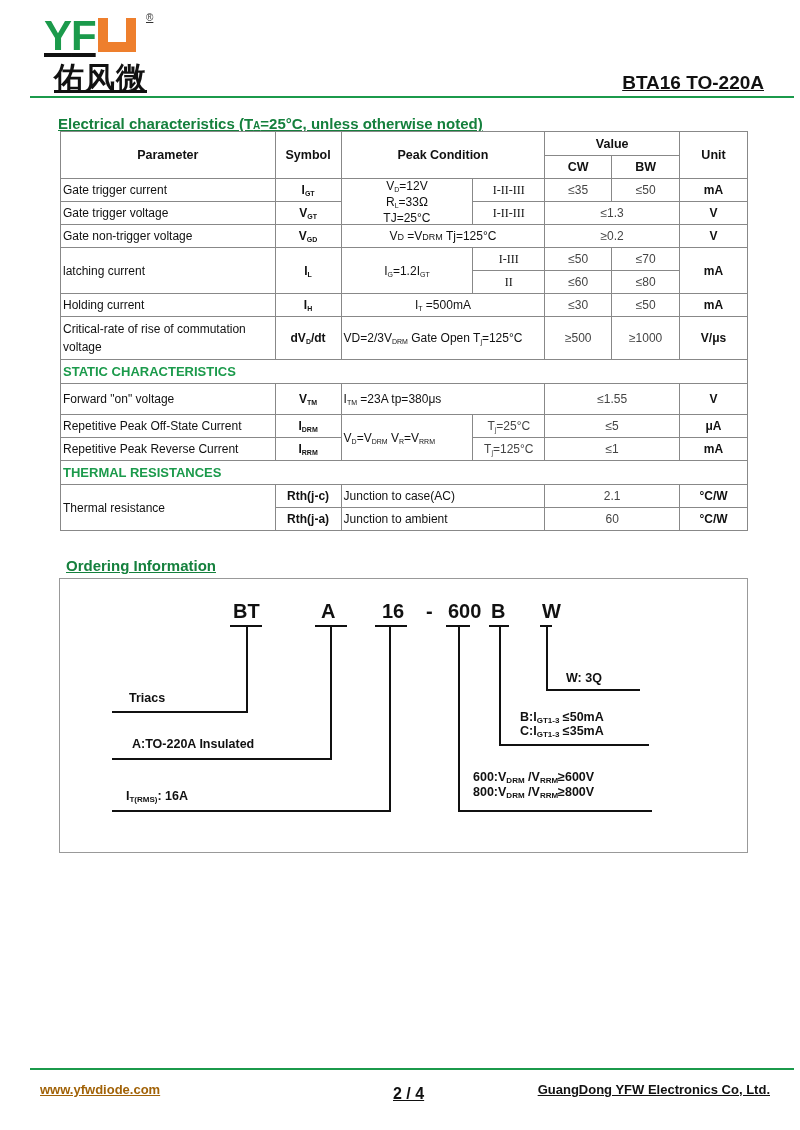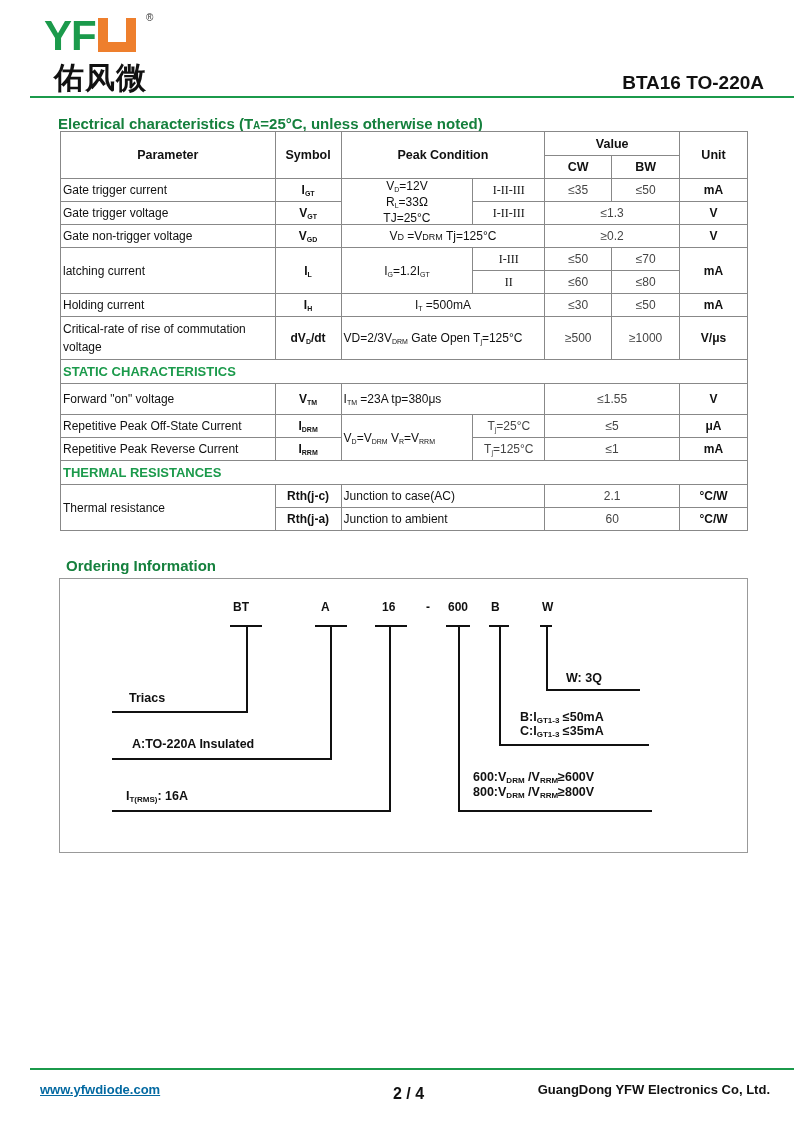--- a/index.html
+++ b/index.html
@@ -1,18 +1,18 @@
 <!DOCTYPE html>
 <html><head>
 <meta charset="utf-8">
 <style>
   * { box-sizing: border-box; margin: 0; padding: 0; }
   html, body { width: 800px; height: 1130px; background: #fff; }
   body { position: relative; font-family: "Liberation Sans", sans-serif; color: #111; overflow: hidden; }
-  .abs { position: absolute; }
+  .abs { position: absolute; text-decoration: underline; }
 
   
   .logo-yfw { left: 44px; top: 14px; font-weight: bold; font-size: 42px; letter-spacing: -1px; line-height: 44px; }
   .logo-y, .logo-f { color: #1b9a4b; }
   .logo-u { display: inline-block; position: relative; width: 38px; height: 36px; vertical-align: top; margin-top: 4px; margin-left: 2px; }
   .logo-u::before { content: ""; position: absolute; left: 0; top: 0; width: 38px; height: 34px; background: #ee7f2d; }
   .logo-u::after { content: ""; position: absolute; left: 10px; top: 0; width: 18px; height: 24px; background: #fff; }
   .logo-reg { left: 146px; top: 12px; font-size: 10px; color: #333; }
   .logo-cn { left: 54px; top: 58px; font-size: 30px; font-weight: bold; color: #111; letter-spacing: 1px; font-family: "DejaVu Sans", sans-serif; }
   .doc-title { right: 36px; top: 72px; font-size: 19px; font-weight: bold; color: #111; }
@@ -29,24 +29,24 @@
   table.spec .green { color: #1b9a4b; font-weight: bold; font-size: 13px; padding-left: 2px; }
   table.spec .serif { font-family: "Liberation Serif", serif; }
   table.spec sub { font-size: 7px; vertical-align: -2px; }
   table.spec .gray { color: #444; }
 
   
   .order-box { left: 59px; top: 578px; width: 689px; height: 275px; border: 1px solid #999; }
   .ol { position: absolute; background: #111; }
   .otxt { position: absolute; font-weight: bold; font-size: 12.5px; color: #111; white-space: nowrap; }
   .otxt sub { font-size: 8px; vertical-align: -2px; }
-  .code { font-size: 12px; }
-
-  
-  .footer-link { left: 40px; top: 1082px; font-size: 13px; font-weight: bold; color: #0369a1; text-decoration: underline; }
+  .code { font-size: 20px; }
+
+  
+  .footer-link { left: 40px; top: 1082px; font-size: 13px; font-weight: bold; color: #a16207; text-decoration: underline; }
   .footer-page { left: 393px; top: 1085px; font-size: 16px; font-weight: bold; }
   .footer-company { right: 30px; top: 1082px; font-size: 13px; font-weight: bold; }
 </style>
 </head>
 <body>
 
 <div class="abs logo-yfw">
   <span class="logo-y">Y</span><span class="logo-f">F</span><span class="logo-u"></span>
 </div>
 <div class="abs logo-reg">®</div>

